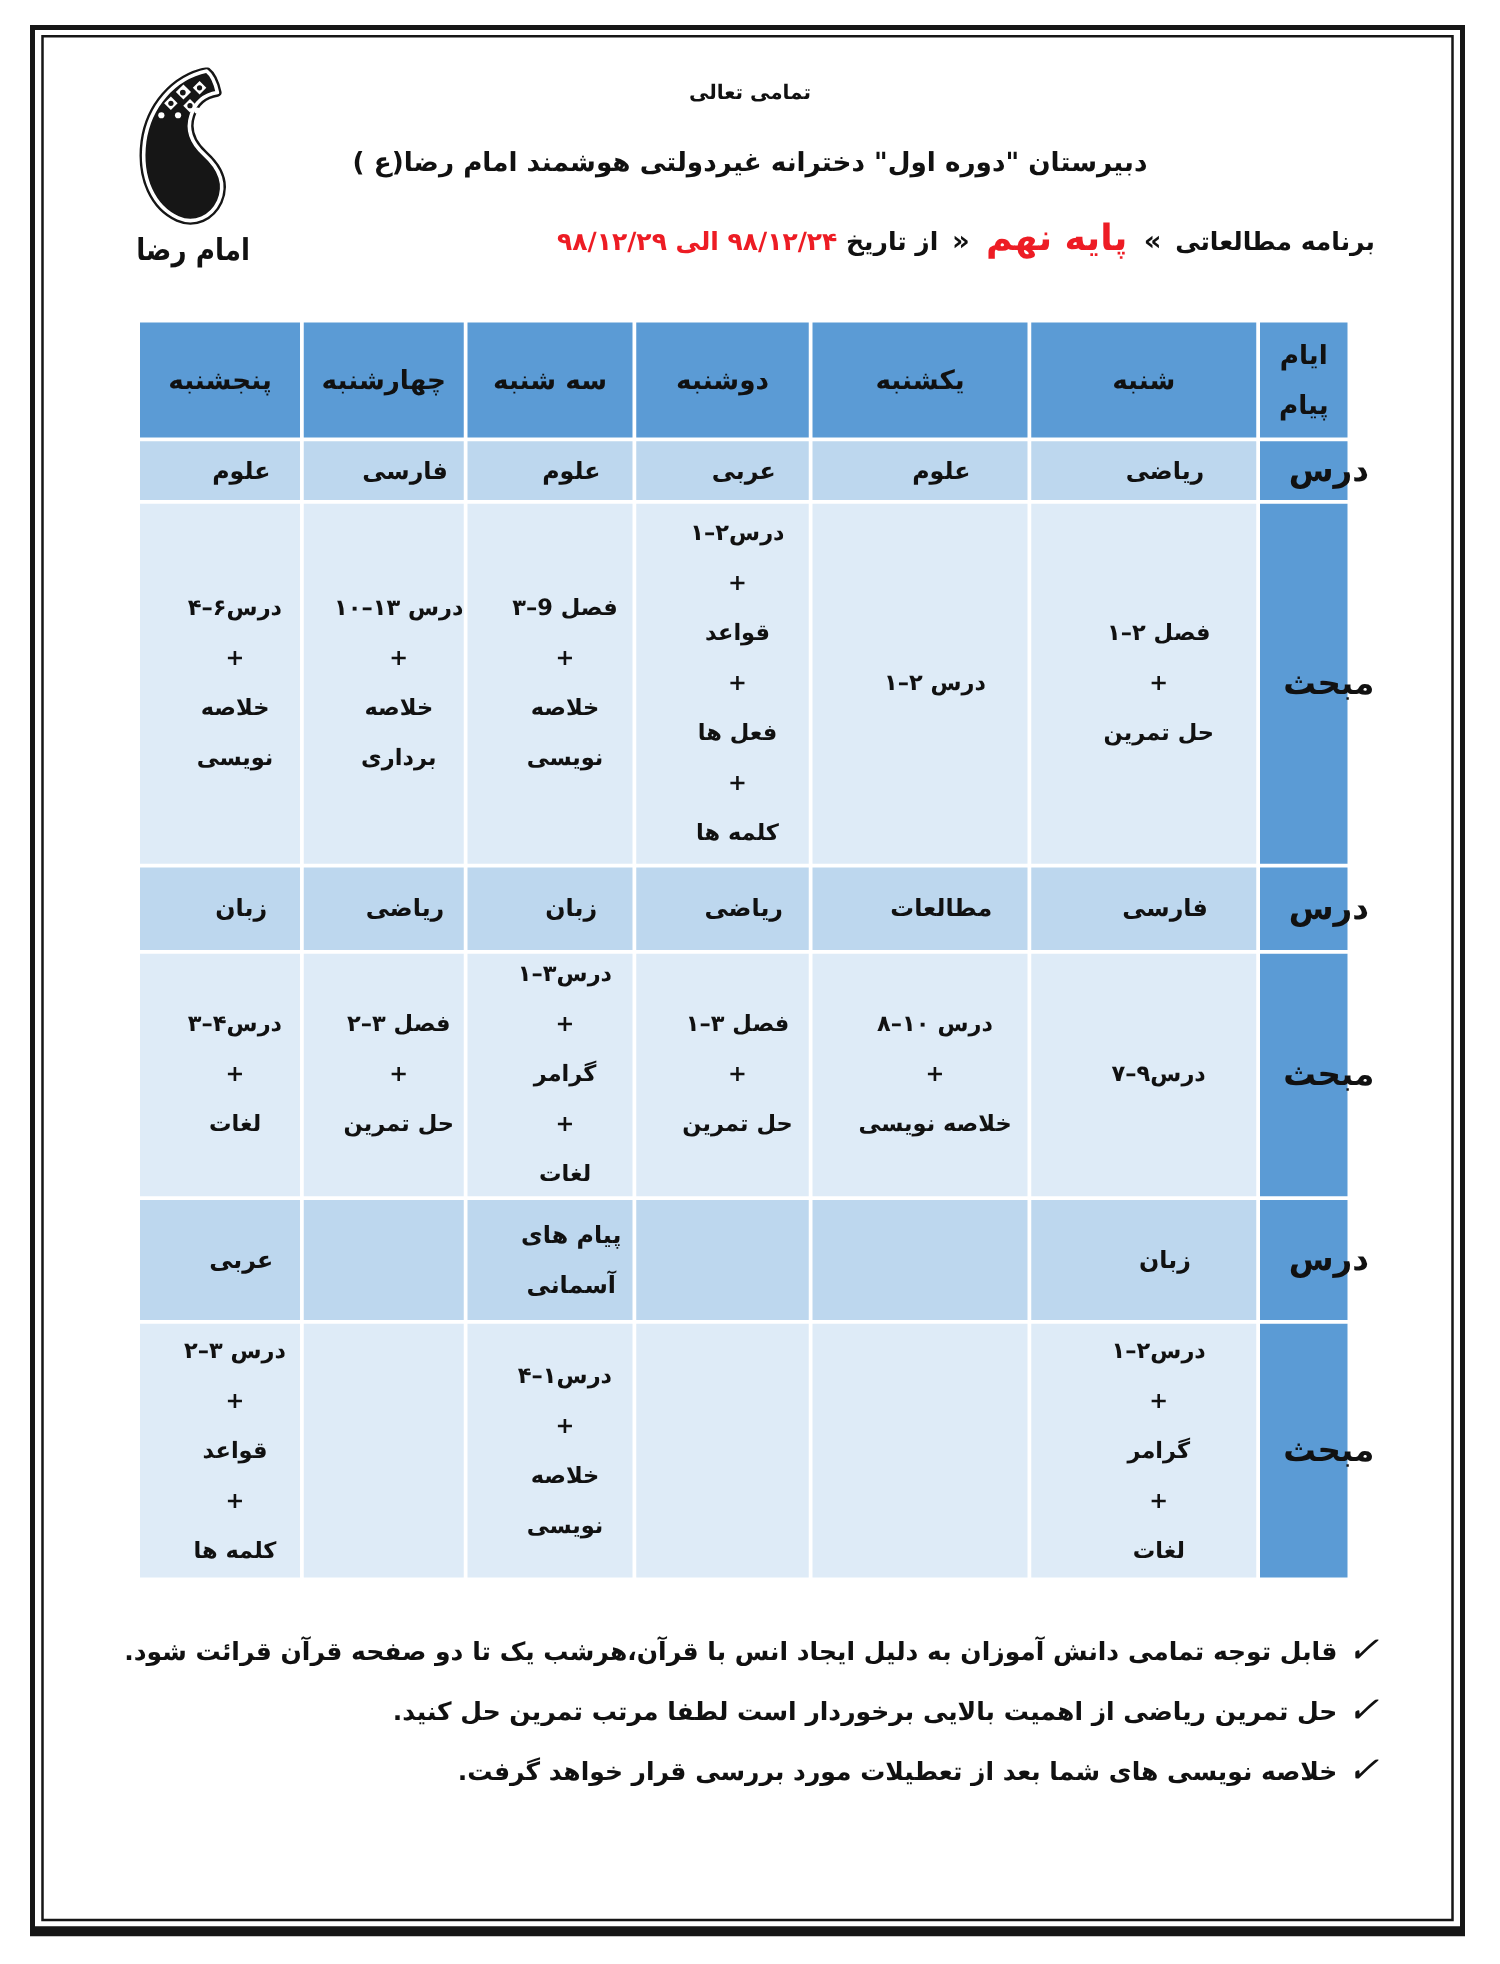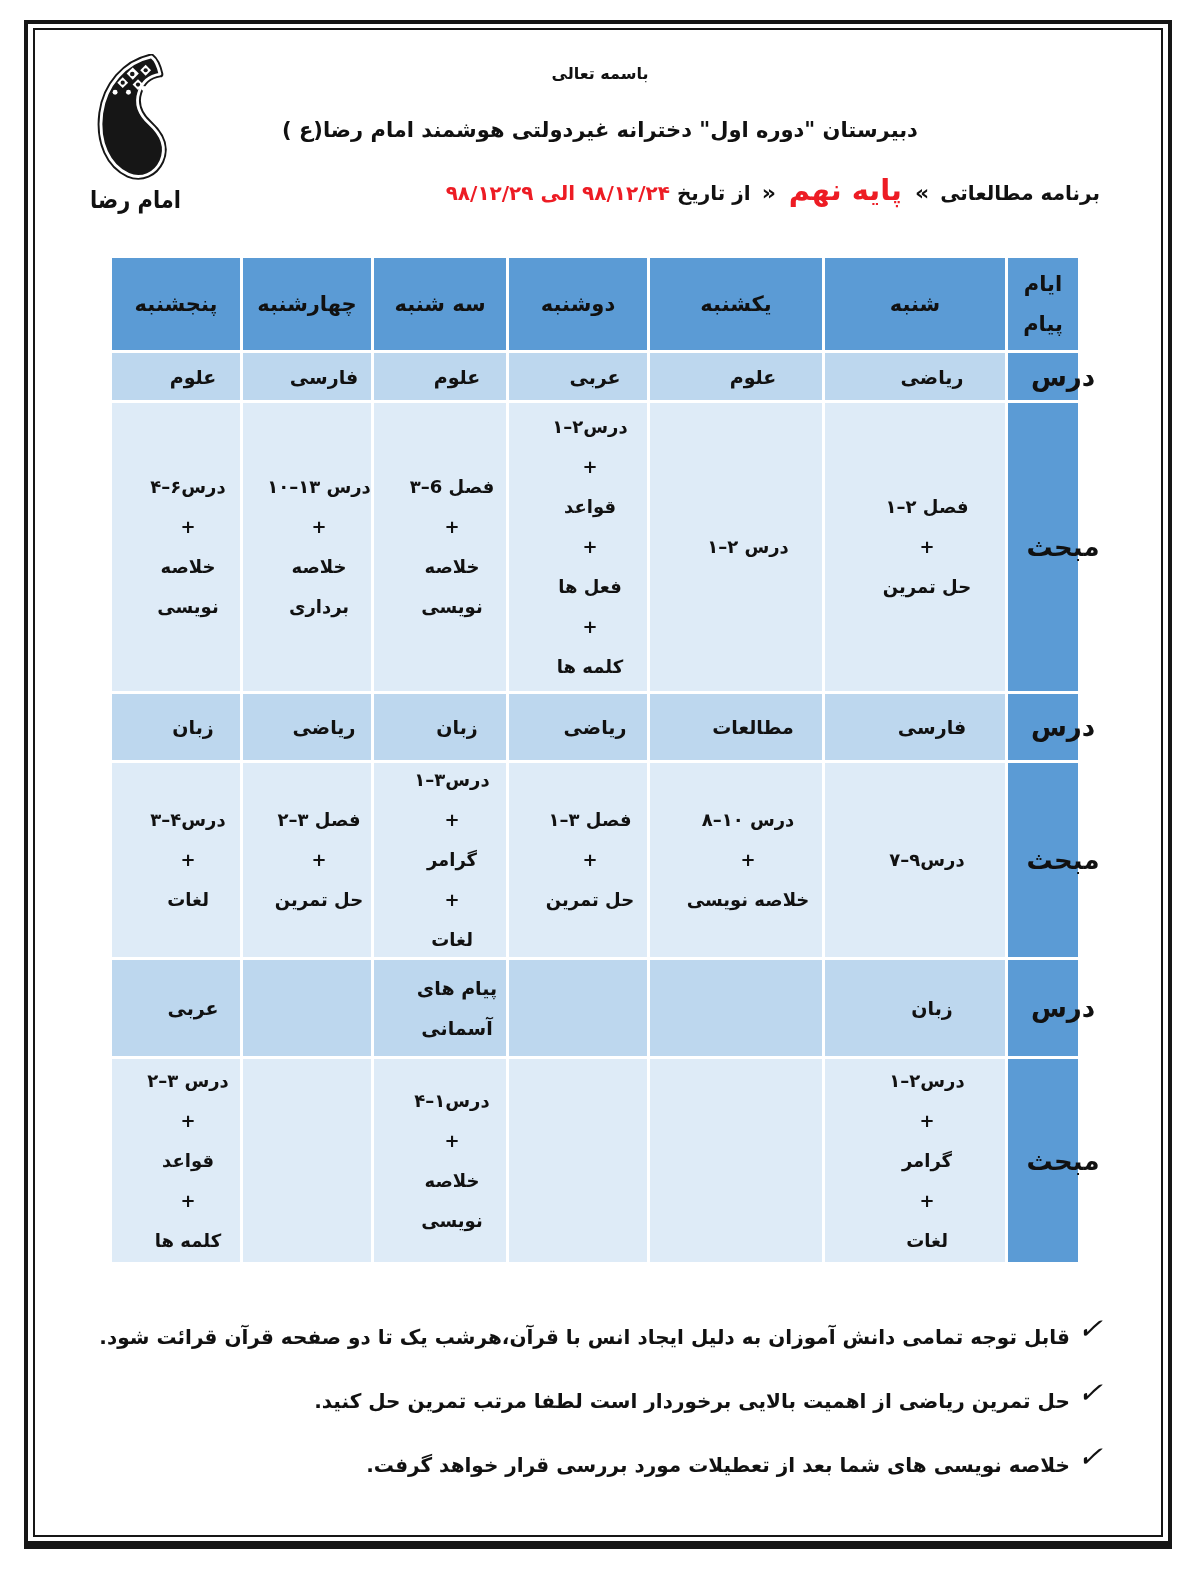--- a/index.html
+++ b/index.html
@@ -31,21 +31,21 @@
     pointer-events:none;
   }
   .frame-inner{
     position:absolute;left:33px;top:28px;right:37px;bottom:34px;
     border:2px solid #161616;
     pointer-events:none;
   }
   
   .logo{
     position:absolute;left:90px;top:54px;width:110px;
-    text-align:left;direction:rtl;
+    text-align:right;direction:rtl;
   }
   .logo-caption{
     font-size:21px;
     letter-spacing:-1px;
     transform:scaleY(1.15);
     margin-top:2px;
   }
   
   .bismillah{
     position:absolute;top:64px;left:170px;right:170px;
@@ -97,21 +97,21 @@
     display:flex;flex-direction:row;align-items:center;
     justify-content:flex-start;
     gap:10px;
     margin-bottom:14px;
     white-space:nowrap;
   }
   .note .check{
     font-size:30px;line-height:34px;
     transform:skewX(-14deg) rotate(4deg);
   }
-  .note .note-text{font-size:20px;line-height:34px;margin-top:16px;}
+  .note .note-text{font-size:20px;line-height:34px;}
 </style>
 </head>
 <body>
 
 <div class="page">
 
   <div class="frame-outer"></div>
   <div class="frame-inner"></div>
 
   <div class="logo">
@@ -128,21 +128,21 @@
         <circle cx="34" cy="30" r="2.2" fill="#161616"></circle>
         <circle cx="50" cy="32" r="2.2" fill="#161616"></circle>
         <circle cx="26" cy="40" r="2.6"></circle>
         <circle cx="40" cy="40" r="2.6"></circle>
         <circle cx="56" cy="36" r="2.6"></circle>
       </g>
     </svg>
     <div class="logo-caption">امام رضا</div>
   </div>
 
-  <div class="bismillah">باسمه تعالی</div>
+  <div class="bismillah">تمامی تعالی</div>
 
   <div class="school">دبیرستان "دوره اول" دخترانه غیردولتی هوشمند امام رضا(ع )</div>
 
   <div class="program">
     <span>برنامه مطالعاتی</span>
     <span class="quote" dir="ltr">«</span>
     <span class="grade">پایه نهم</span>
     <span class="quote" dir="ltr">»</span>
     <span>از تاریخ</span>
     <span class="dates">۹۸/۱۲/۲۴ الی ۹۸/۱۲/۲۹</span>
@@ -206,21 +206,21 @@
       <div class="cell cell-topic">
         <div class="line">درس۲–۱</div>
         <div class="line">+</div>
         <div class="line">قواعد</div>
         <div class="line">+</div>
         <div class="line">فعل ها</div>
         <div class="line">+</div>
         <div class="line">کلمه ها</div>
       </div>
       <div class="cell cell-topic">
-        <div class="line">فصل 6–۳</div>
+        <div class="line">فصل 9–۳</div>
         <div class="line">+</div>
         <div class="line">خلاصه نویسی</div>
       </div>
       <div class="cell cell-topic">
         <div class="line">درس ۱۳–۱۰</div>
         <div class="line">+</div>
         <div class="line">خلاصه</div>
         <div class="line">برداری</div>
       </div>
       <div class="cell cell-topic">

